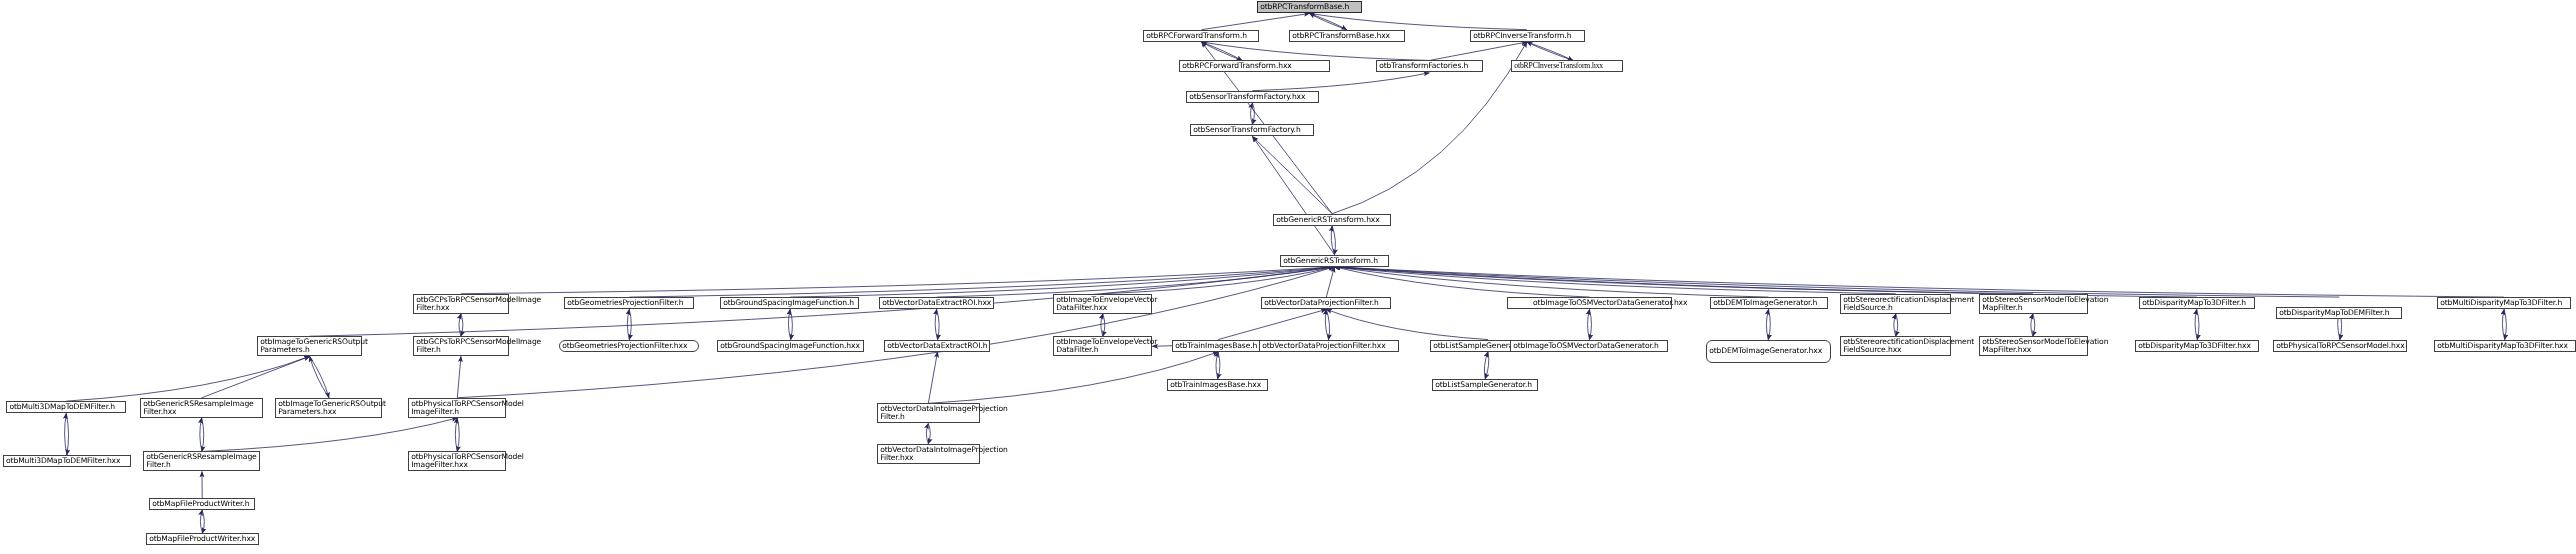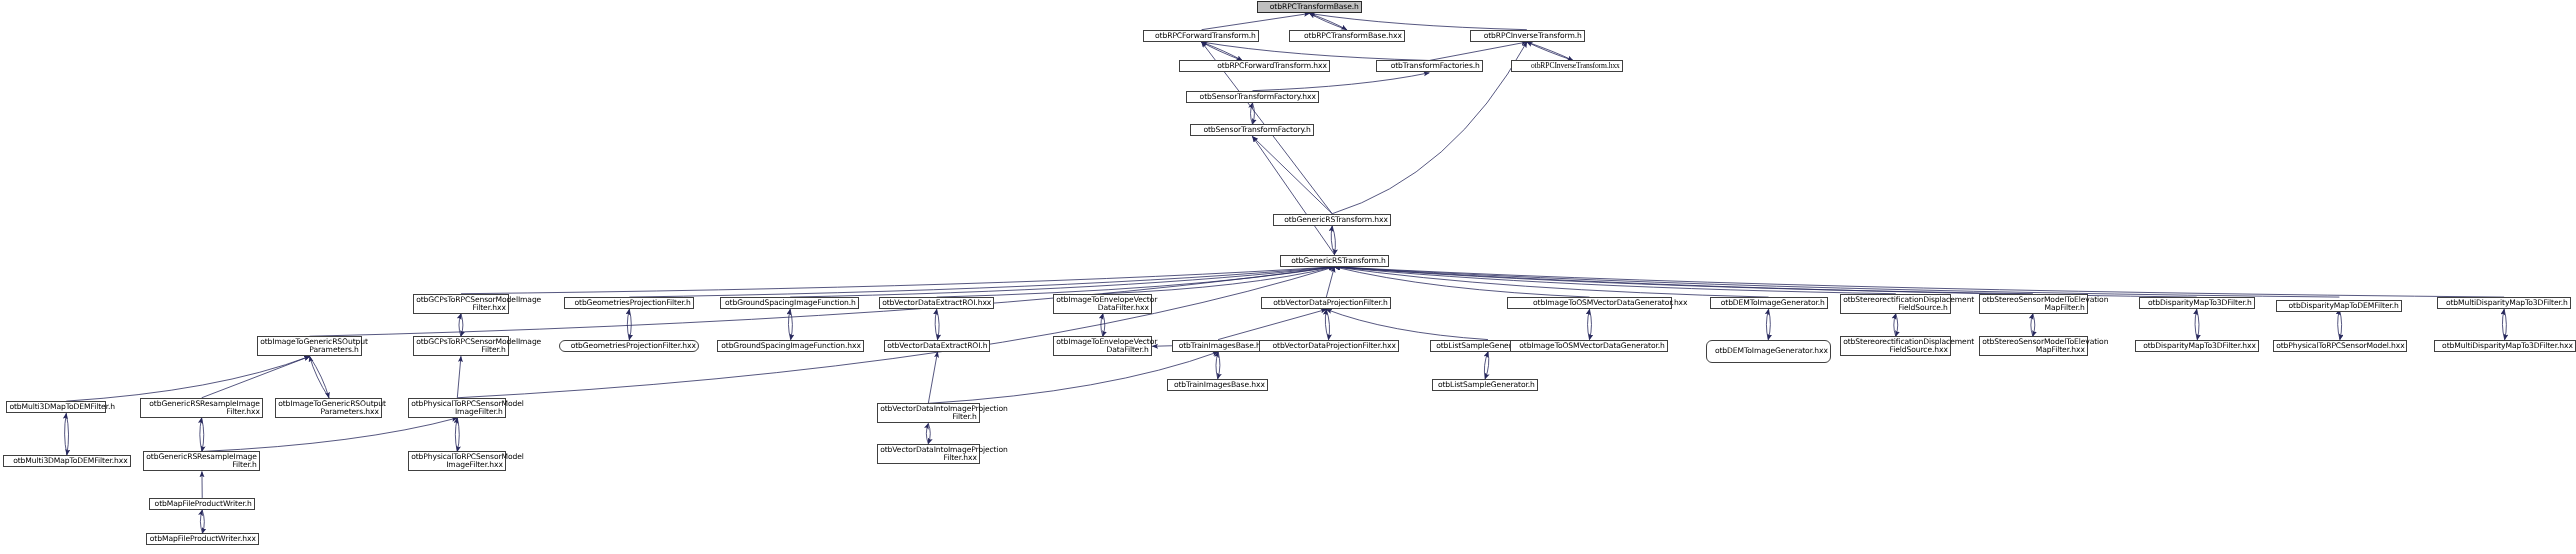--- a/index.html
+++ b/index.html
@@ -28,21 +28,21 @@
     position: absolute;
     box-sizing: border-box;
     border: 0.6px solid #404040;
     background: #ffffff;
     color: #000000;
     font-size: 7.6px;
     line-height: 1.12;
     display: flex;
     align-items: center;
     justify-content: center;
-    text-align: right;
+    text-align: left;
     padding: 0.6px 2.2px;
     white-space: pre-line;
     letter-spacing: -0.1px;
     z-index: 5;
   }
   .node.root {
     background: #bfbfbf;
     border: 0.6px solid #2b2b2b;
     font-weight: normal;
   }
@@ -170,21 +170,21 @@
       <div class="node" style="left: 1053px; top: 294px; width: 99px; height: 20px;"><span class="lbl">otbImageToEnvelopeVector
 DataFilter.hxx</span></div>
       <div class="node" style="left: 1261px; top: 297px; width: 130px; height: 12.3px;"><span class="lbl">otbVectorDataProjectionFilter.h</span></div>
       <div class="node" style="left: 1507px; top: 297px; width: 165px; height: 12.3px; padding-left: 25px;"><span class="lbl">otbImageToOSMVectorDataGenerator.hxx</span></div>
       <div class="node" style="left: 1710px; top: 297px; width: 118px; height: 12.3px;"><span class="lbl">otbDEMToImageGenerator.h</span></div>
       <div class="node" style="left: 1840px; top: 294px; width: 111px; height: 20px;"><span class="lbl">otbStereorectificationDisplacement
 FieldSource.h</span></div>
       <div class="node" style="left: 1979px; top: 294px; width: 109px; height: 20px;"><span class="lbl">otbStereoSensorModelToElevation
 MapFilter.h</span></div>
       <div class="node" style="left: 2139px; top: 297px; width: 116px; height: 12.3px;"><span class="lbl">otbDisparityMapTo3DFilter.h</span></div>
-      <div class="node" style="left: 2276px; top: 300px; width: 126px; height: 12.3px;"><span class="lbl">otbDisparityMapToDEMFilter.h</span></div>
+      <div class="node" style="left: 2276px; top: 307px; width: 126px; height: 12.3px;"><span class="lbl">otbDisparityMapToDEMFilter.h</span></div>
       <div class="node" style="left: 2437px; top: 297px; width: 134px; height: 12.3px;"><span class="lbl">otbMultiDisparityMapTo3DFilter.h</span></div>
       <div class="node" style="left: 257px; top: 336px; width: 105px; height: 20px;"><span class="lbl">otbImageToGenericRSOutput
 Parameters.h</span></div>
       <div class="node" style="left: 413px; top: 336px; width: 96px; height: 20px;"><span class="lbl">otbGCPsToRPCSensorModelImage
 Filter.h</span></div>
       <div class="node" style="left: 559px; top: 340px; width: 140px; height: 12.3px; border-radius: 6px;"><span class="lbl">otbGeometriesProjectionFilter.hxx</span></div>
       <div class="node" style="left: 717px; top: 340px; width: 147px; height: 12.3px;"><span class="lbl">otbGroundSpacingImageFunction.hxx</span></div>
       <div class="node" style="left: 884px; top: 340px; width: 106px; height: 12.3px;"><span class="lbl">otbVectorDataExtractROI.h</span></div>
       <div class="node" style="left: 1053px; top: 336px; width: 99px; height: 20px;"><span class="lbl">otbImageToEnvelopeVector
 DataFilter.h</span></div>
@@ -193,21 +193,21 @@
       <div class="node" style="left: 1430px; top: 340px; width: 115px; height: 12.3px;"><span class="lbl">otbListSampleGenerator.hxx</span></div>
       <div class="node" style="left: 1510px; top: 340px; width: 158px; height: 12.3px;"><span class="lbl">otbImageToOSMVectorDataGenerator.h</span></div>
       <div class="node" style="left: 1706px; top: 340px; width: 125px; height: 23px; border-radius: 6px;"><span class="lbl">otbDEMToImageGenerator.hxx</span></div>
       <div class="node" style="left: 1840px; top: 336px; width: 111px; height: 20px;"><span class="lbl">otbStereorectificationDisplacement
 FieldSource.hxx</span></div>
       <div class="node" style="left: 1979px; top: 336px; width: 109px; height: 20px;"><span class="lbl">otbStereoSensorModelToElevation
 MapFilter.hxx</span></div>
       <div class="node" style="left: 2135px; top: 340px; width: 124px; height: 12.3px;"><span class="lbl">otbDisparityMapTo3DFilter.hxx</span></div>
       <div class="node" style="left: 2273px; top: 340px; width: 134px; height: 12.3px;"><span class="lbl">otbPhysicalToRPCSensorModel.hxx</span></div>
       <div class="node" style="left: 2434px; top: 340px; width: 142px; height: 12.3px;"><span class="lbl">otbMultiDisparityMapTo3DFilter.hxx</span></div>
-      <div class="node" style="left: 6.2px; top: 401px; width: 100px; height: 12.3px;"><span class="lbl">otbMulti3DMapToDEMFilter.h</span></div>
+      <div class="node" style="left: 6.2px; top: 401px; width: 120px; height: 12.3px;"><span class="lbl">otbMulti3DMapToDEMFilter.h</span></div>
       <div class="node" style="left: 140px; top: 398px; width: 123px; height: 20px;"><span class="lbl">otbGenericRSResampleImage
 Filter.hxx</span></div>
       <div class="node" style="left: 275px; top: 398px; width: 107px; height: 20px;"><span class="lbl">otbImageToGenericRSOutput
 Parameters.hxx</span></div>
       <div class="node" style="left: 408px; top: 398px; width: 98px; height: 20px;"><span class="lbl">otbPhysicalToRPCSensorModel
 ImageFilter.h</span></div>
       <div class="node" style="left: 2.8px; top: 455px; width: 128px; height: 12.3px;"><span class="lbl">otbMulti3DMapToDEMFilter.hxx</span></div>
       <div class="node" style="left: 143px; top: 451px; width: 117px; height: 20px;"><span class="lbl">otbGenericRSResampleImage
 Filter.h</span></div>
       <div class="node" style="left: 408px; top: 451px; width: 98px; height: 20px;"><span class="lbl">otbPhysicalToRPCSensorModel

